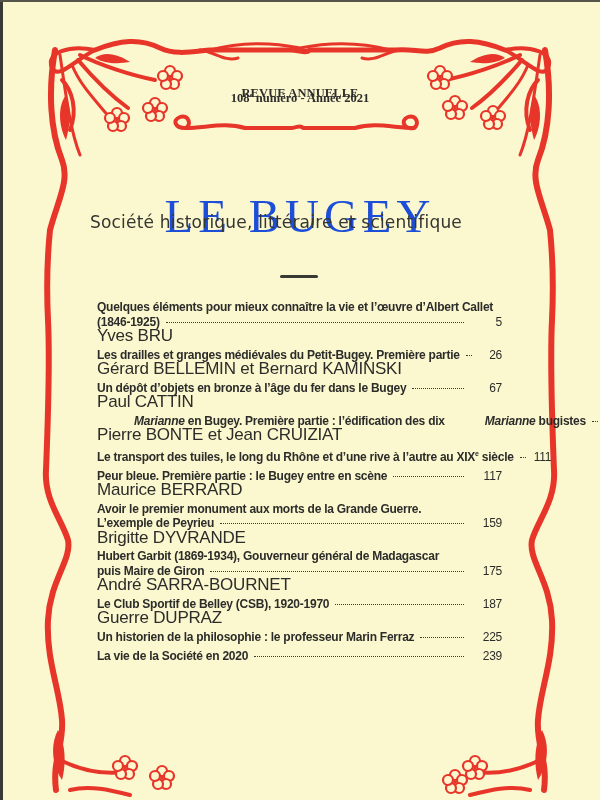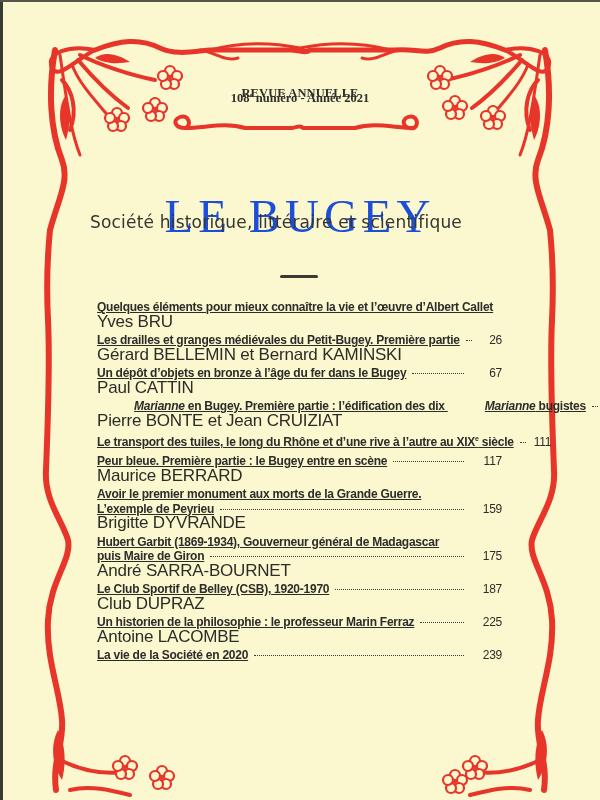--- a/index.html
+++ b/index.html
@@ -35,21 +35,21 @@
   .rule {
     position: absolute; left: 280px; top: 275px; width: 38px; height: 3px;
     background: #3a3a35; border-radius: 2px;
   }
   .toc { position: absolute; left: 97px; top: 300px; width: 405px; }
   .entry { margin-bottom: 4.5px; }
   .line {
     display: flex; align-items: baseline; font-weight: bold; font-size: 12px;
     line-height: 14.5px; letter-spacing: -0.25px; color: #2c2c2a;
   }
-  .line .t { white-space: nowrap; text-decoration: underline; }
+  .line .t { white-space: nowrap; }
   .line .dots {
     flex: 1; border-bottom: 1px dotted #3a3a36; margin: 0 8px 0 6px;
     transform: translateY(-3px); min-width: 6px;
   }
   .line .pg { font-weight: normal; width: 30px; text-align: right; font-size: 12px; }
   .author { font-size: 17px; line-height: 14px; color: #2c2c2a; letter-spacing: -0.2px; }
   i { font-style: italic; margin-left: 37px; }
 </style>
 </head>
 <body>
@@ -192,20 +192,25 @@
   <h1 class="title">LE BUGEY</h1>
   <div class="subtitle">Société historique, littéraire et scientifique</div>
   <div class="rule"></div>
 
   <div class="toc">
 
     <div class="entry">
       <div class="line">
           <span class="t">Quelques éléments pour mieux connaître la vie et l’œuvre d’Albert Callet</span>
         </div>
+      <div class="line">
+          <span class="t">(1846-1925)</span>
+          <span class="dots"></span>
+          <span class="pg">5</span>
+        </div>
       <div class="author">Yves BRU</div>
     </div>
 
 
     <div class="entry">
       <div class="line">
           <span class="t">Les drailles et granges médiévales du Petit-Bugey. Première partie</span>
           <span class="dots"></span>
           <span class="pg">26</span>
         </div>
@@ -270,30 +275,29 @@
         </div>
       <div class="author">André SARRA-BOURNET</div>
     </div>
 
     <div class="entry">
       <div class="line">
           <span class="t">Le Club Sportif de Belley (CSB), 1920-1970</span>
           <span class="dots"></span>
           <span class="pg">187</span>
         </div>
-      <div class="author">Club DUPRAZ</div>
+      <div class="author">Guerre DUPRAZ</div>
     </div>
 
     <div class="entry">
       <div class="line">
           <span class="t">Un historien de la philosophie : le professeur Marin Ferraz</span>
           <span class="dots"></span>
           <span class="pg">225</span>
         </div>
-      <div class="author">Antoine LACOMBE</div>
     </div>
 
     <div class="entry">
       <div class="line">
           <span class="t">La vie de la Société en 2020</span>
           <span class="dots"></span>
           <span class="pg">239</span>
         </div>
     </div>
 

